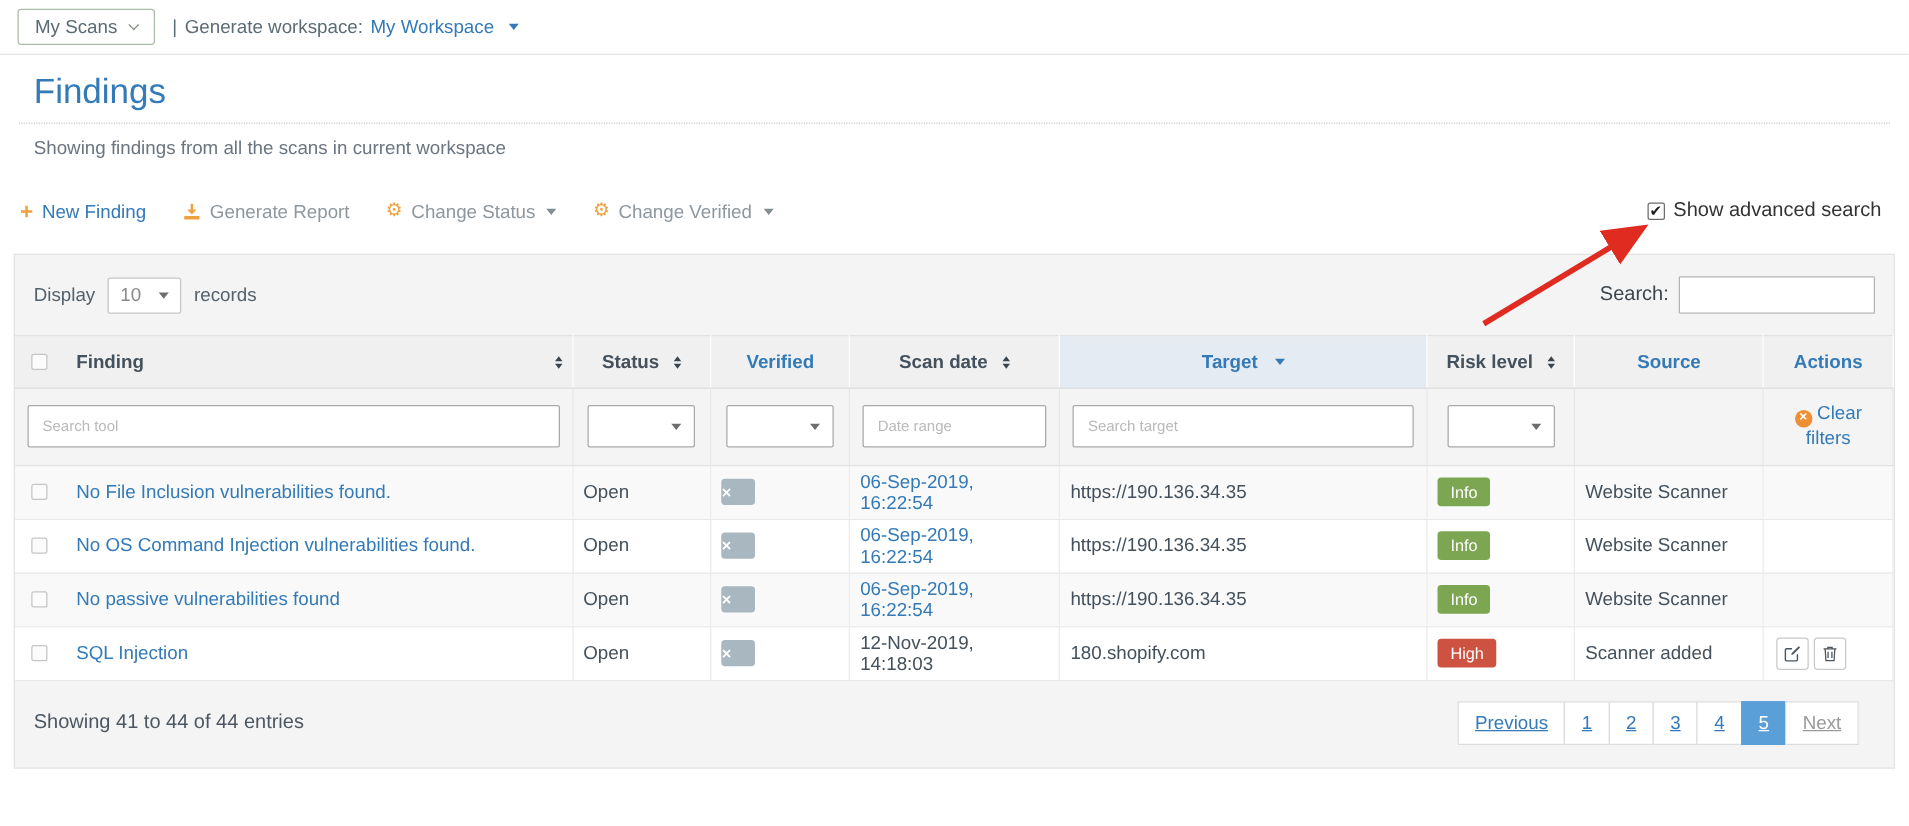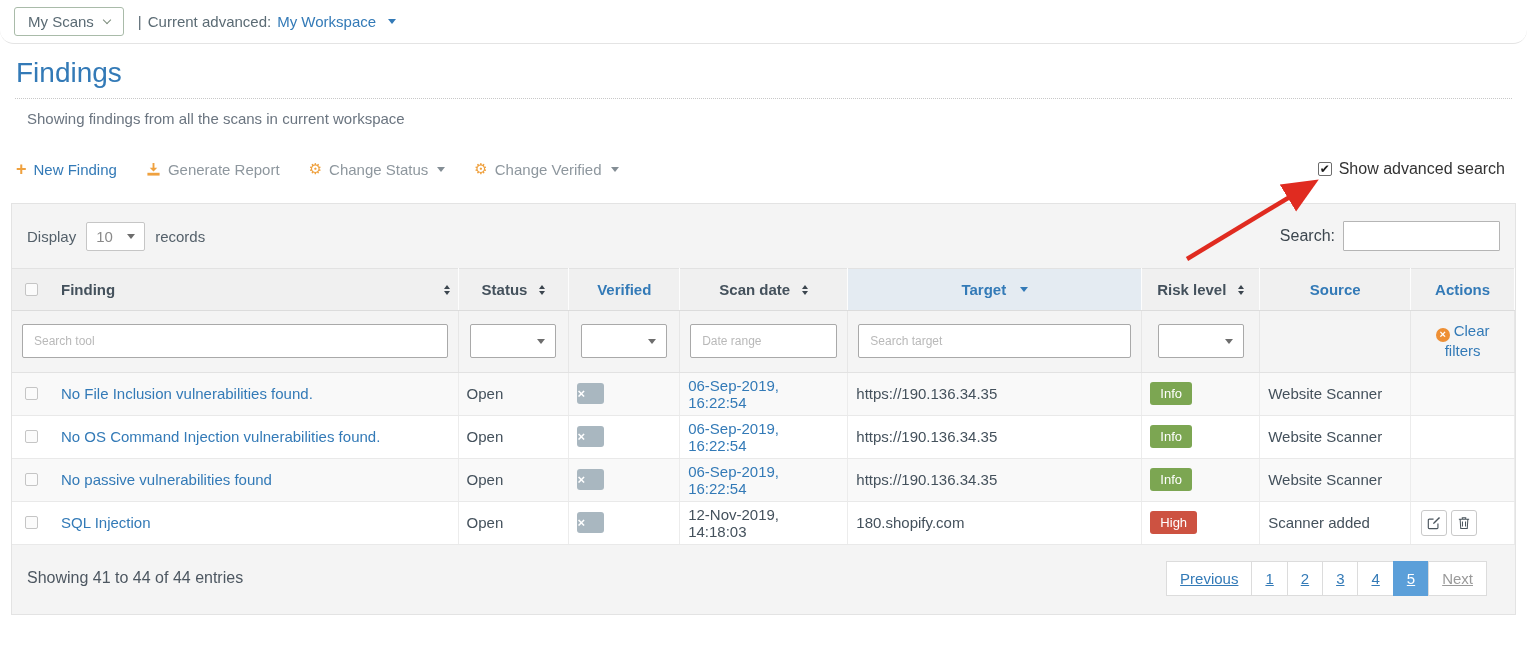--- a/index.html
+++ b/index.html
@@ -7,31 +7,31 @@
   body {
     width:1527px; height:661px; position:relative; overflow:hidden;
     background:#fff; color:#54606a;
     font-family:"Liberation Sans","DejaVu Sans",sans-serif; font-size:15px;
   }
   a { text-decoration:none; cursor:pointer; }
   .blue { color:#337ab7; }
   .gray { color:#8e979e; }
 
   
-  .topbar { height:44px; display:flex; align-items:center; padding:0 14px; border-bottom:1px solid #e4e4e4; gap:14px;border-radius:14px; }
+  .topbar { height:44px; display:flex; align-items:center; padding:0 14px; border-bottom:1px solid #e4e4e4; gap:14px; }
   .myscans-btn { display:inline-flex; align-items:center; gap:10px; border:1px solid #a9bba9; border-radius:3px;
     padding:5px 13px; color:#5b6b74; background:#fff; cursor:pointer; font-size:15px; }
   .chev { display:inline-block; width:6px; height:6px; border-right:1.6px solid #7c8c7c; border-bottom:1.6px solid #7c8c7c;
     transform:rotate(45deg); margin-top:-3px; }
   .ws-text { color:#5b6b74; display:inline-flex; align-items:center; gap:6px; }
   .caret { display:inline-block; width:0; height:0; border-left:4px solid transparent; border-right:4px solid transparent;
     border-top:5px solid currentColor; }
 
   
-  .page-title { margin:13px 16px 0; font-size:28px; font-weight:400; color:#337ab7; }
+  .page-title { margin:13px 27px 0; font-size:28px; font-weight:400; color:#337ab7; }
   .dotted-sep { margin:9px 15px 0; border-bottom:1px dotted #c8c8c8; }
   .subtitle { margin:11px 27px 0; font-size:15px; color:#6b7580; }
 
   
   .toolbar { margin:33px 15px 0 16px; display:flex; align-items:center; gap:29px; font-size:15px; }
   .tool-link { display:inline-flex; align-items:center; gap:7px; }
   .plus-ic { color:#efa13f; font-weight:bold; font-size:18px; line-height:14px; }
   .gear-ic { color:#efa13f; font-size:15px; line-height:14px; }
   .tool-caret { color:#848e95; margin-left:2px; }
   .adv { margin-left:auto; margin-right:7px; display:inline-flex; align-items:center; gap:7px; color:#333; font-size:16px; cursor:pointer; }
@@ -101,21 +101,21 @@
 </head>
 <body>
 
 <div class="topbar">
   <button class="myscans-btn">
     <span>My Scans</span>
     <span class="chev"></span>
   </button>
   <span class="ws-text">
     <span>|</span>
-    <span>Current advanced:</span>
+    <span>Generate workspace:</span>
     <a class="blue" style="display:inline-flex;align-items:center;gap:12px;">
       <span>My Workspace</span>
       <span class="caret"></span>
     </a>
   </span>
 </div>
 
 <h1 class="page-title">Findings</h1>
 <div class="dotted-sep"></div>
 <div class="subtitle">Showing findings from all the scans in current workspace</div>

